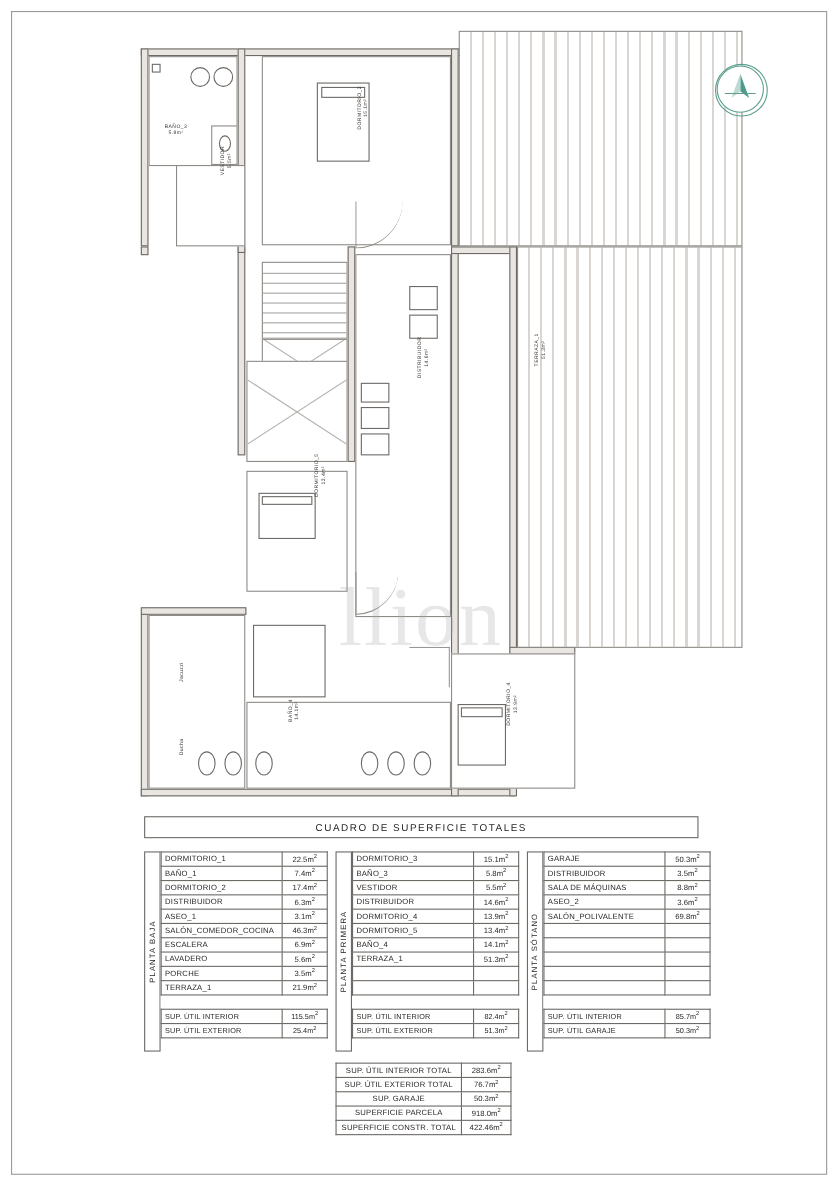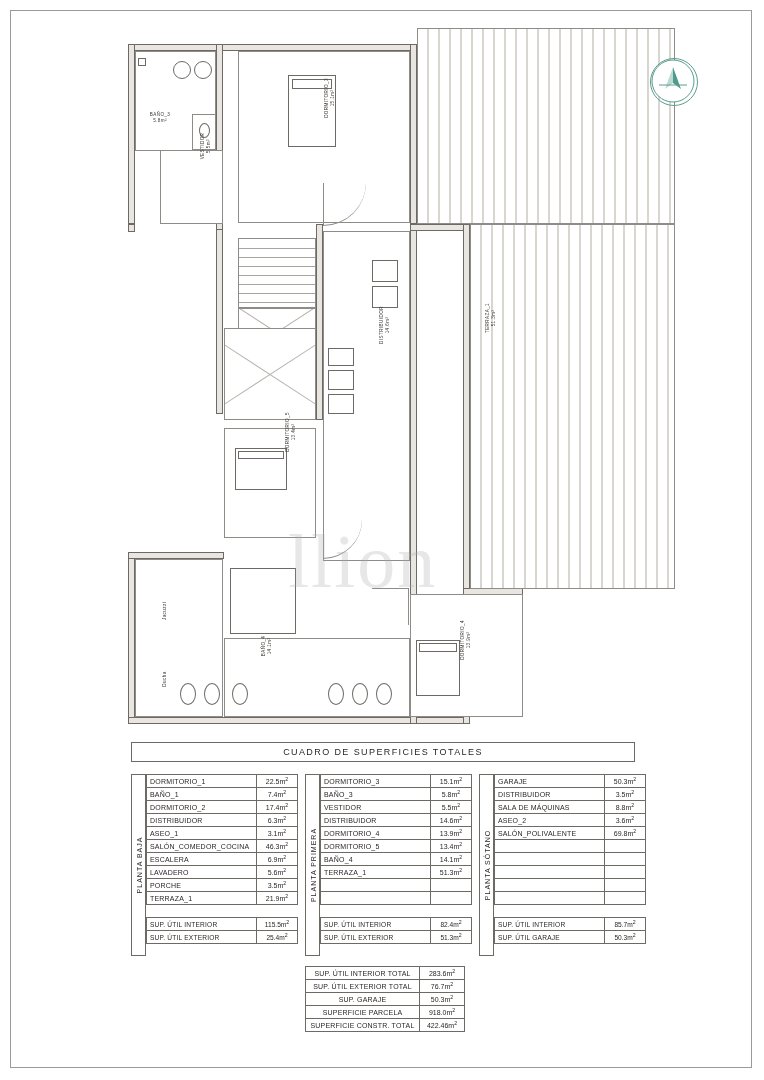--- a/index.html
+++ b/index.html
@@ -27,21 +27,21 @@
   .diag:before{transform:rotate(33deg);}
   .diag:after{transform:rotate(-33deg);}
   .door{position:absolute;border:1px solid #8f8c88;border-radius:0 0 100% 0;border-top:none;border-right:none;}
   .door.l{border-radius:0 0 0 100%;border-left:none;border-bottom:none;border-right:1px solid #8f8c88;border-top:1px solid #8f8c88;}
 
   
   #compass{position:absolute;right:22px;top:30px;width:46px;height:46px;border-radius:50%;border:1px solid #5c9e8e;}
   #compass svg{display:block;}
 
   
-  #wm{position:absolute;left:168px;top:490px;font-size:76px;color:rgba(170,170,170,.28);
+  #wm{position:absolute;left:188px;top:490px;font-size:76px;color:rgba(170,170,170,.28);
       font-family:"Liberation Serif",serif;letter-spacing:2px;user-select:none;}
 
   
   #tables{position:absolute;left:0;top:742px;width:764px;}
   .titlebox{position:absolute;left:131px;top:0;width:502px;height:18px;border:1px solid #6d6a66;
       display:flex;align-items:center;justify-content:center;font-size:9px;letter-spacing:1.4px;background:#fff;}
   .grp{position:absolute;}
   .vtab{position:absolute;left:0;top:0;width:15px;border:1px solid #6d6a66;box-sizing:border-box;background:#fff;}
   .vtab span{position:absolute;left:50%;top:50%;transform:translate(-50%,-50%) rotate(-90deg);
       font-size:7px;letter-spacing:1px;white-space:nowrap;}
@@ -178,21 +178,21 @@
         <path d="M22 8 L30 30 L22 24 Z" fill="#4e9a8c"></path>
         <path d="M22 8 L14 30 L22 24 Z" fill="#bcd9d3"></path>
         <path d="M8 26 L36 26" stroke="#5c9e8e" stroke-width="1"></path>
       </svg>
     </div>
   </div>
 
   <div id="tables">
 
     <div class="titlebox">
-      <span>CUADRO DE SUPERFICIES TOTALES</span>
+      <span>CUADRO DE SUPERFICIE TOTALES</span>
     </div>
 
     <div class="grp" style="left:131px;top:32px;width:167px;">
       <div class="vtab" style="height:182px;">
         <span>PLANTA BAJA</span>
       </div>
       <table class="t">
         <tbody id="g0-rows">
             <tr>
               <td class="nm">DORMITORIO_1</td>

